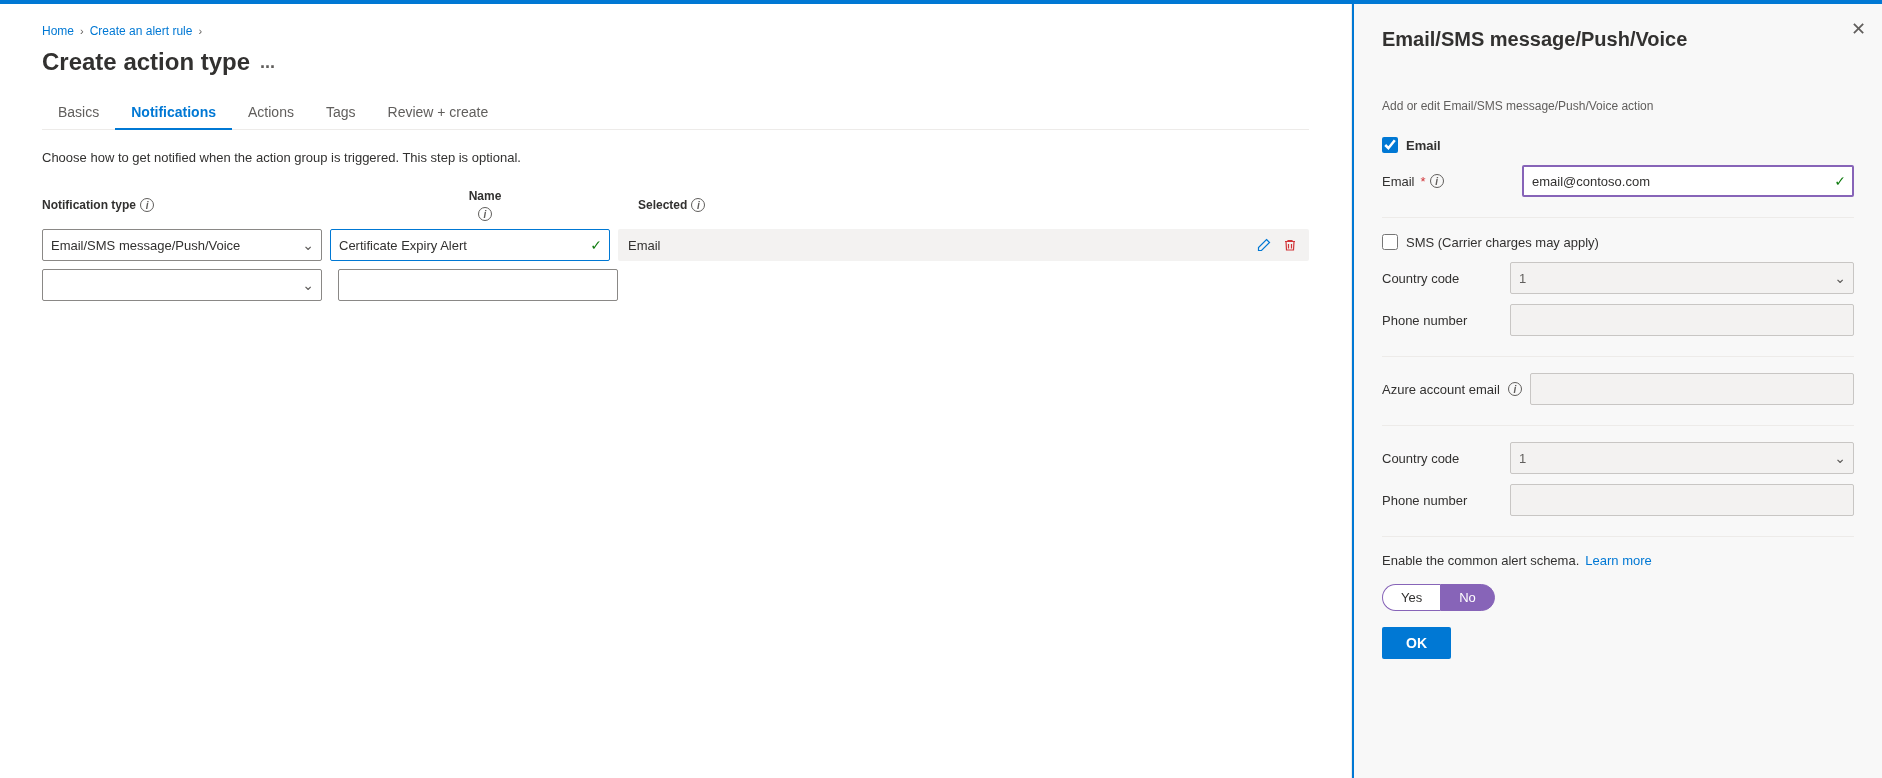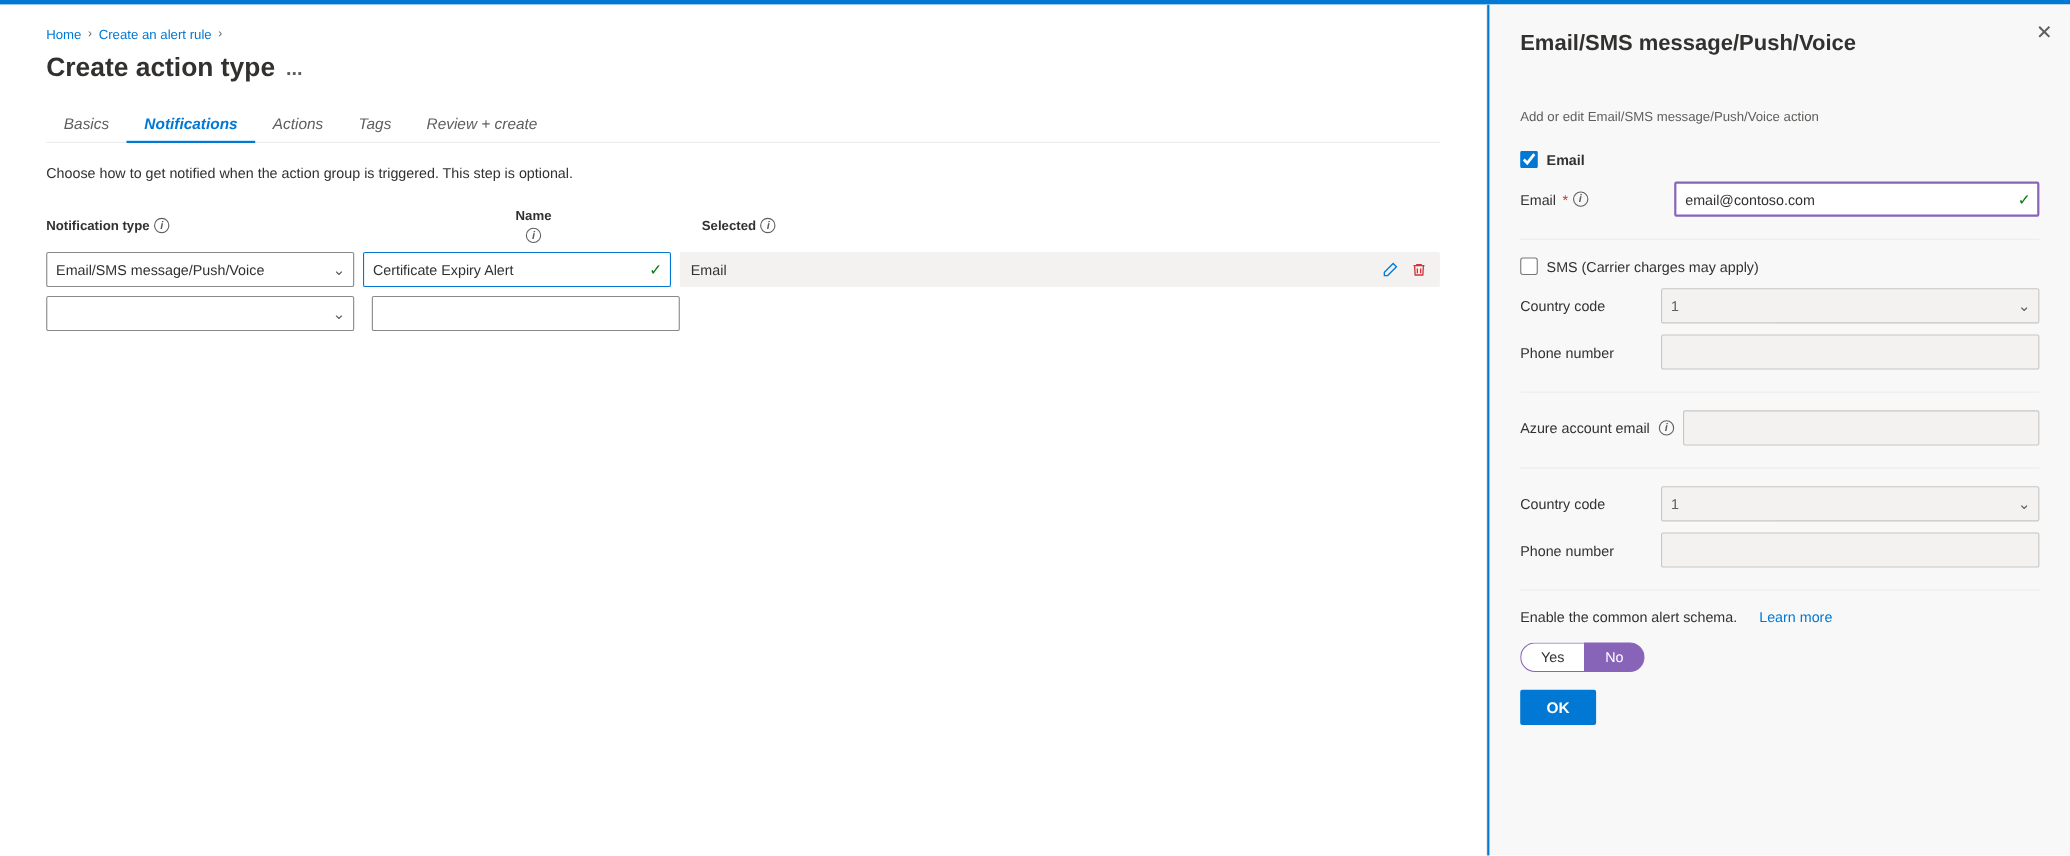--- a/index.html
+++ b/index.html
@@ -70,21 +70,20 @@
       margin-bottom: 20px;
     }
     .tab {
       padding: 8px 16px;
       cursor: pointer;
       font-size: 14px;
       color: #605e5c;
       border-bottom: 2px solid transparent;
       margin-bottom: -1px;
       white-space: nowrap;
-      font-style: italic;
     }
     .tab.active {
       color: #0078d4;
       border-bottom: 2px solid #0078d4;
       font-weight: 600;
     }
 
     
     .description {
       font-size: 13px;
@@ -384,21 +383,21 @@
     .divider {
       height: 1px;
       background: #edebe9;
       margin: 16px 0;
     }
 
     
     .schema-row {
       display: flex;
       align-items: center;
-      gap: 20px;
+      gap: 6px;
       margin-bottom: 16px;
       font-size: 13px;
       color: #323130;
     }
     .schema-link {
       color: #0078d4;
       cursor: pointer;
       text-decoration: none;
     }
 

